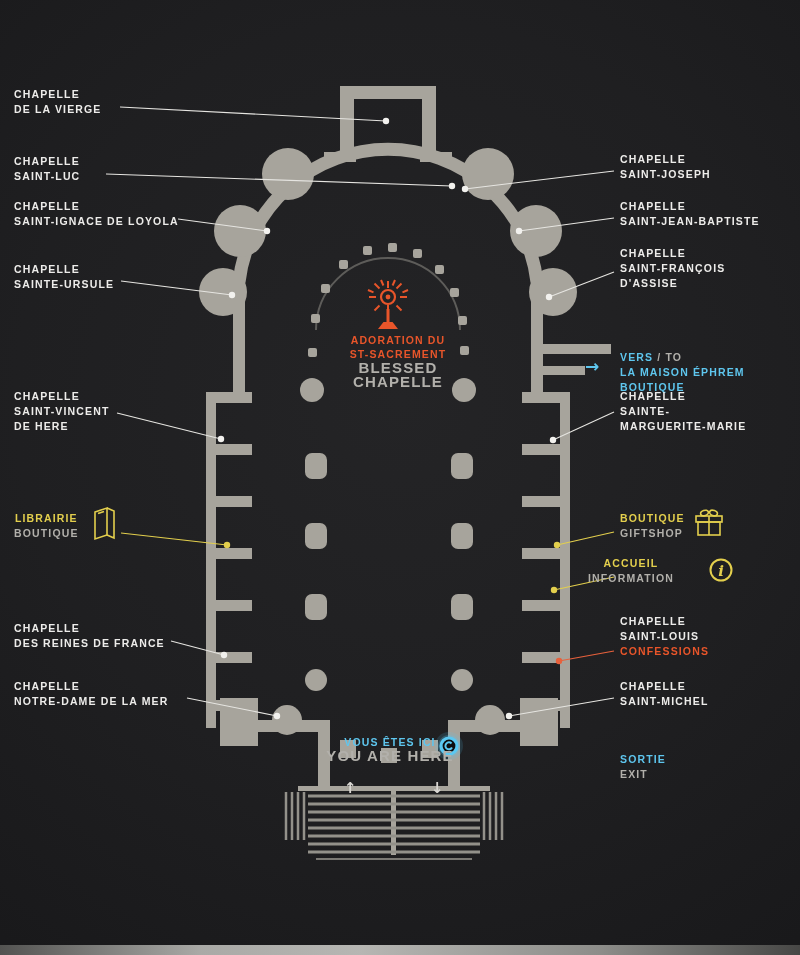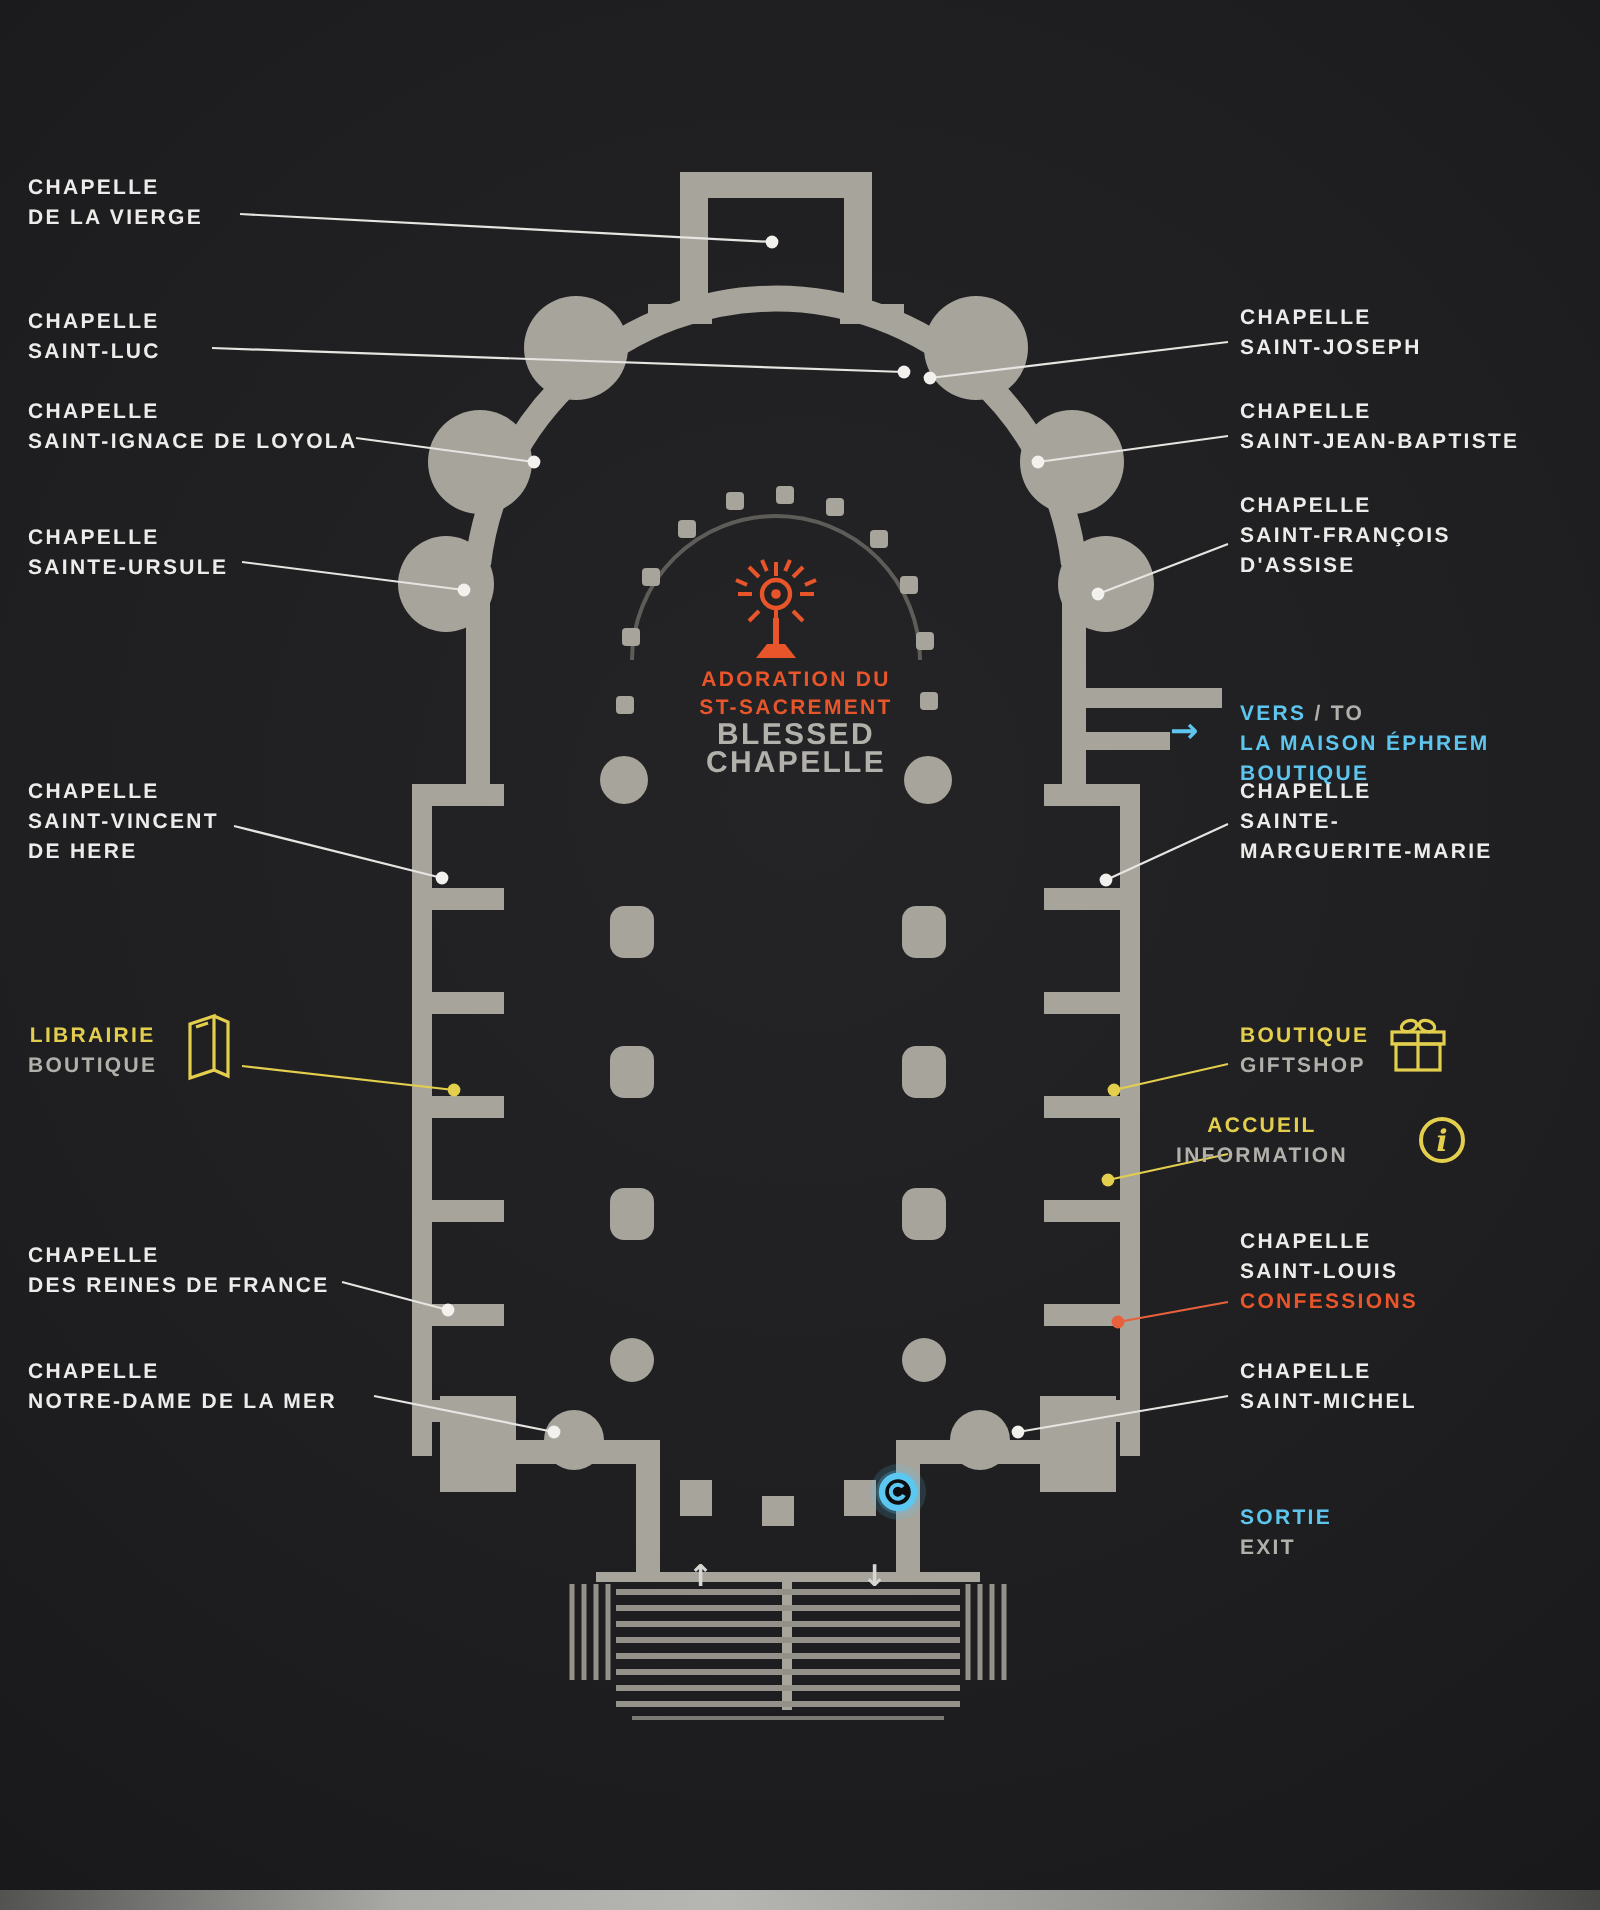--- a/index.html
+++ b/index.html
@@ -302,20 +302,24 @@
     <div class="cyan">SORTIE</div>
     <div class="dim">EXIT</div>
   </div>
 
   <div class="lbl center" style="left:320px;top:333px;width:156px;line-height:14px">
     <div class="orange">ADORATION DU</div>
     <div class="orange">ST-SACREMENT</div>
     <div class="dim small">BLESSED</div>
     <div class="dim small">CHAPELLE</div>
   </div>
+  <div class="lbl center" style="left:320px;top:735px;width:140px;line-height:14px">
+    <div class="cyan">VOUS ÊTES ICI</div>
+    <div class="dim small">YOU ARE HERE</div>
+  </div>
 
   <div class="arrow" style="left:344px;top:779px">
     <span>↑</span>
   </div>
   <div class="arrow" style="left:431px;top:779px">
     <span>↓</span>
   </div>
 
   <div class="bottom-strip"></div>
 </div>

